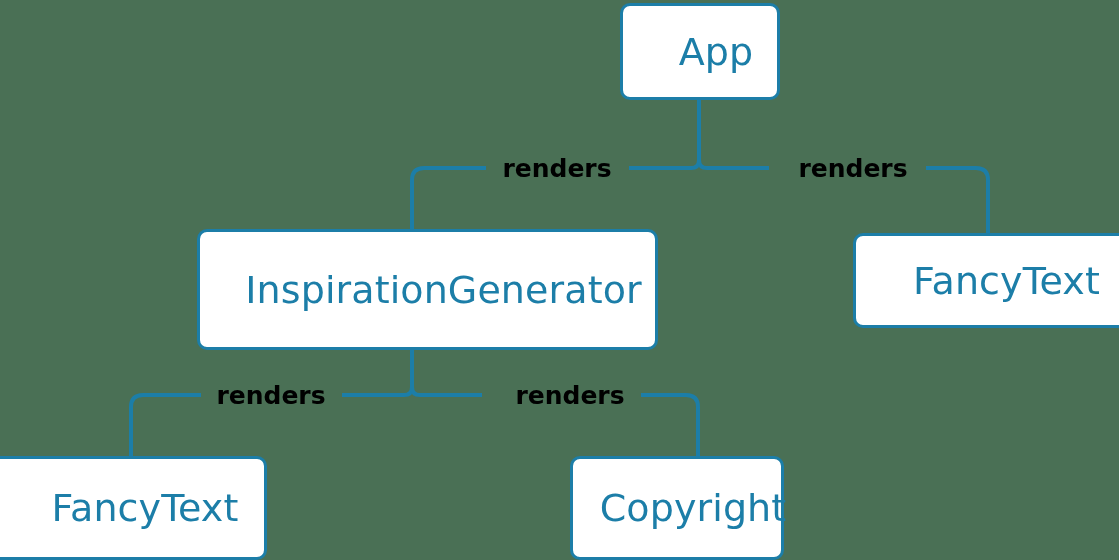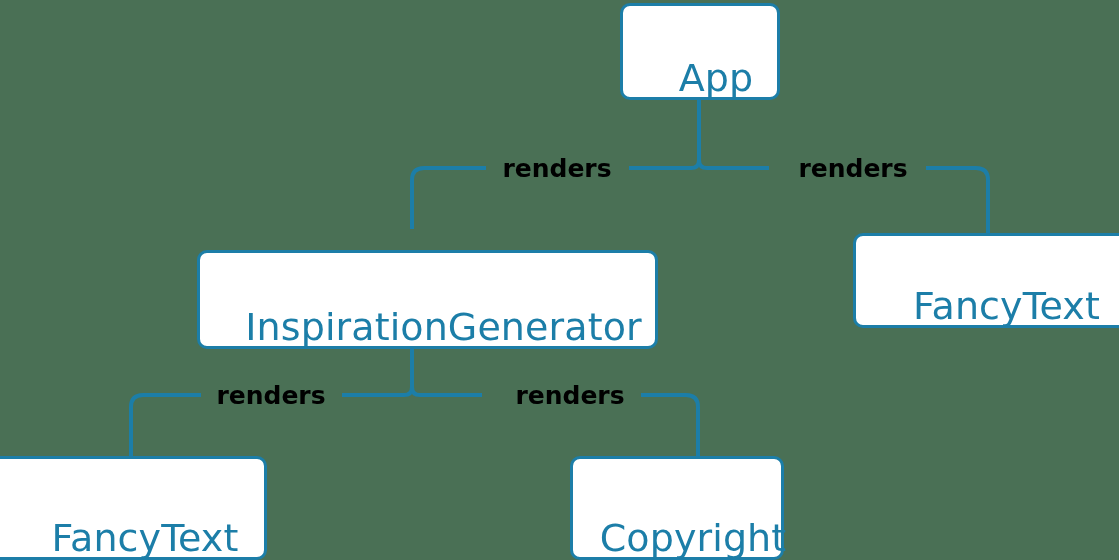--- a/index.html
+++ b/index.html
@@ -27,21 +27,21 @@
     height: 560px;
   }
   .node {
     position: absolute;
     box-sizing: border-box;
     background: #ffffff;
     border: 3px solid #1c7ea8;
     border-radius: 10px;
     color: #1c7ea8;
     display: flex;
-    align-items: flex-end;
+    align-items: center;
     justify-content: center;
     font-size: 38px;
     font-weight: 400;
     letter-spacing: 0.1px;
     white-space: nowrap;
     z-index: 2;
     padding-left: 32px;
   }
   .node-label {
     display: block;
@@ -86,21 +86,21 @@
 
   <div class="edge-label" style="left:557px; top:168px;">renders</div>
   <div class="edge-label" style="left:853px; top:168px;">renders</div>
   <div class="edge-label" style="left:271px; top:395px;">renders</div>
   <div class="edge-label" style="left:570px; top:395px;">renders</div>
 
   <div class="node" style="left:620px; top:3px; width:160px; height:97px;">
     <span class="node-label">App</span>
   </div>
 
-  <div class="node" style="left:197px; top:229px; width:461px; height:99px;margin-top:21px;">
+  <div class="node" style="left:197px; top:229px; width:461px; height:121px;">
     <span class="node-label">InspirationGenerator</span>
   </div>
 
   <div class="node" style="left:853px; top:233px; width:275px; height:95px;">
     <span class="node-label">FancyText</span>
   </div>
 
   <div class="node" style="left:-9px; top:456px; width:276px; height:104px;">
     <span class="node-label">FancyText</span>
   </div>

